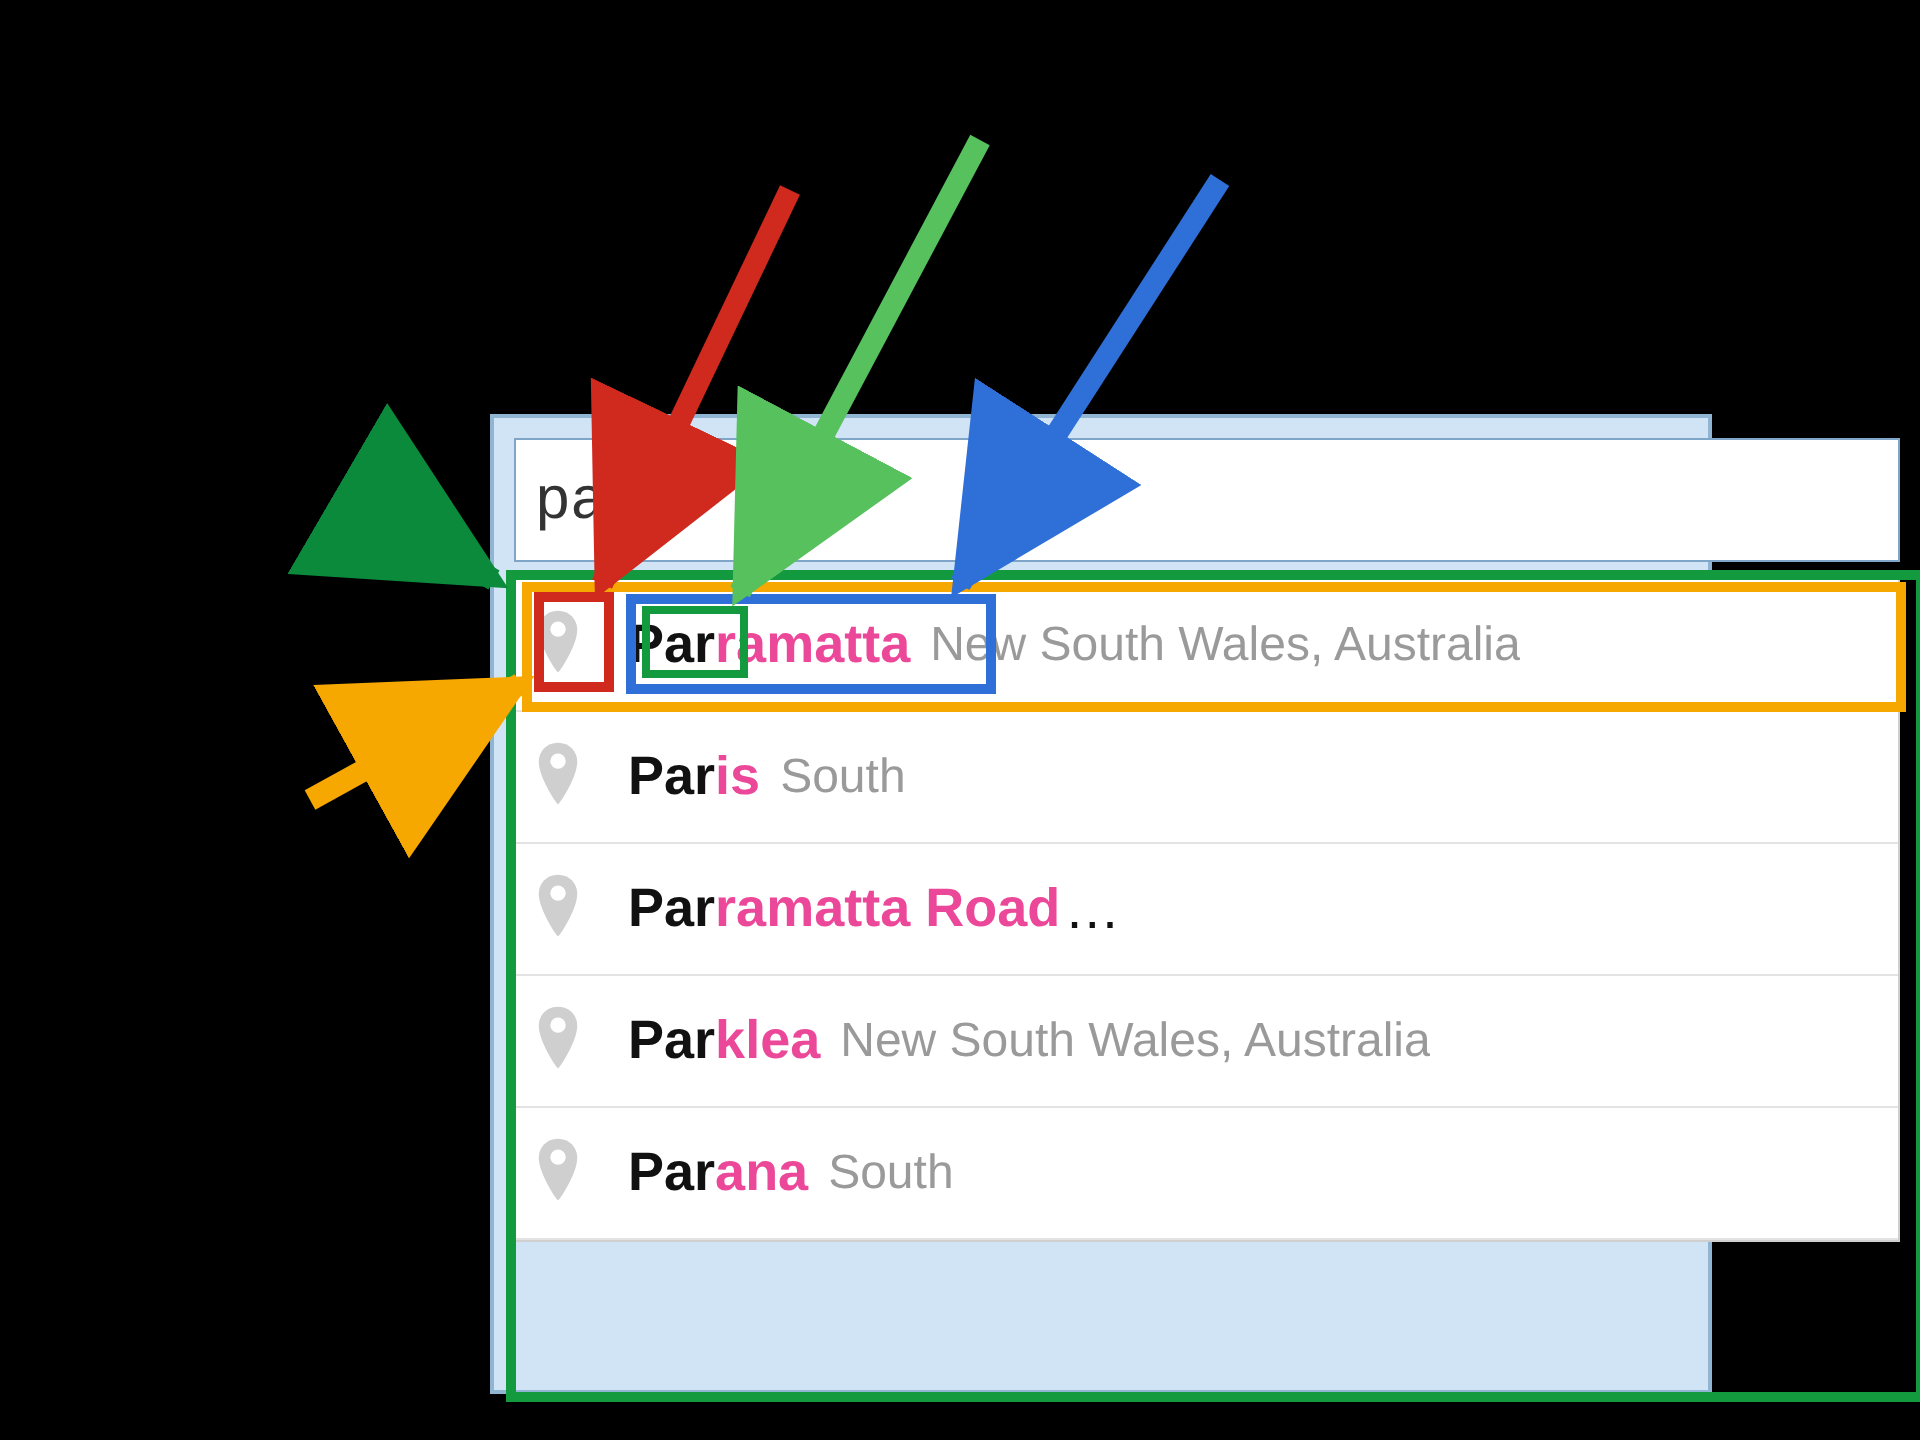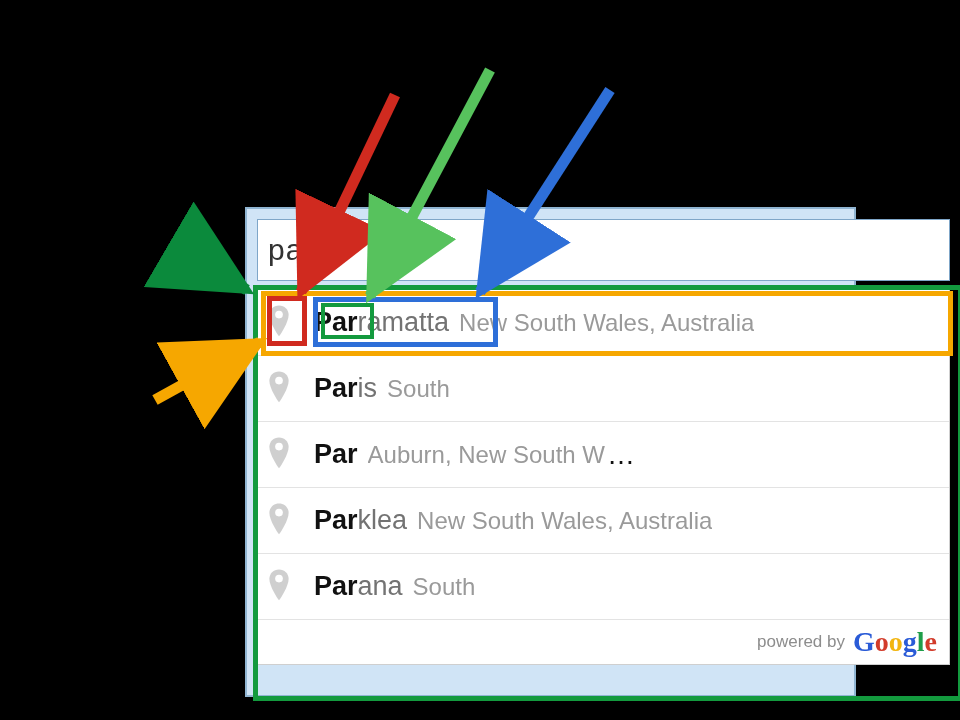--- a/index.html
+++ b/index.html
@@ -84,21 +84,21 @@
     justify-content: center;
   }
   .marker svg { width: 22px; height: 32px; }
   .term {
     display: inline-flex;
     align-items: baseline;
     font-size: 27px;
     line-height: 1;
   }
   .match { color: #111; font-weight: 700; }
-  .rest  { color: #737373; font-weight: 400; }
+  .rest  { color: #ec4899; font-weight: 700; }
   .secondary {
     margin-left: 10px;
     font-size: 24px;
     color: #9a9a9a;
     font-weight: 400;
     overflow: hidden;
   }
   .ellipsis {
     color: #111;
     font-size: 28px;
@@ -177,22 +177,22 @@
 
       <div class="dd-row">
         <span class="marker">
           <svg viewBox="0 0 24 34">
               <path fill="#cfcfcf" d="M12 0C6 0 1.5 4.5 1.5 10.3c0 7.9 8.3 21 10.5 23.4 2.2-2.4 10.5-15.5 10.5-23.4C22.5 4.5 18 0 12 0z"></path>
               <circle cx="12" cy="10" r="4.2" fill="#fff"></circle>
             </svg>
         </span>
         <span class="term">
           <span class="match">Par</span>
-        </span>
-        <span class="secondary">Auburn, New South W</span>
+            <span class="rest">ramatta Road</span>
+        </span>
           <span class="ellipsis">…</span>
       </div>
 
       <div class="dd-row">
         <span class="marker">
           <svg viewBox="0 0 24 34">
               <path fill="#cfcfcf" d="M12 0C6 0 1.5 4.5 1.5 10.3c0 7.9 8.3 21 10.5 23.4 2.2-2.4 10.5-15.5 10.5-23.4C22.5 4.5 18 0 12 0z"></path>
               <circle cx="12" cy="10" r="4.2" fill="#fff"></circle>
             </svg>
         </span>
@@ -210,24 +210,20 @@
               <circle cx="12" cy="10" r="4.2" fill="#fff"></circle>
             </svg>
         </span>
         <span class="term">
           <span class="match">Par</span>
             <span class="rest">ana</span>
         </span>
         <span class="secondary">South</span>
       </div>
 
-      <div class="attribution">
-        <span>powered by</span>
-        <span class="google-logo"><span class="b">G</span><span class="r">o</span><span class="y">o</span><span class="b">g</span><span class="g">l</span><span class="r">e</span></span>
-      </div>
     </div>
 
   </div>
 
   <div class="hl-dropdown" style="left:253px; top:285px; width:700px; height:406px;"></div>
   <div class="hl-row" style="left:261px; top:291px; width:682px; height:55px;"></div>
   <div class="hl-icon" style="left:267px; top:296px; width:30px; height:40px;"></div>
   <div class="hl-term" style="left:313px; top:297px; width:175px; height:40px;"></div>
   <div class="hl-match" style="left:321px; top:303px; width:45px; height:28px;"></div>
 

